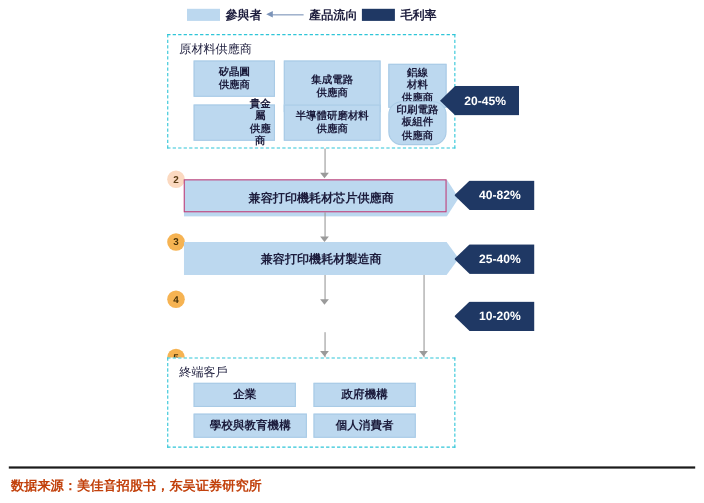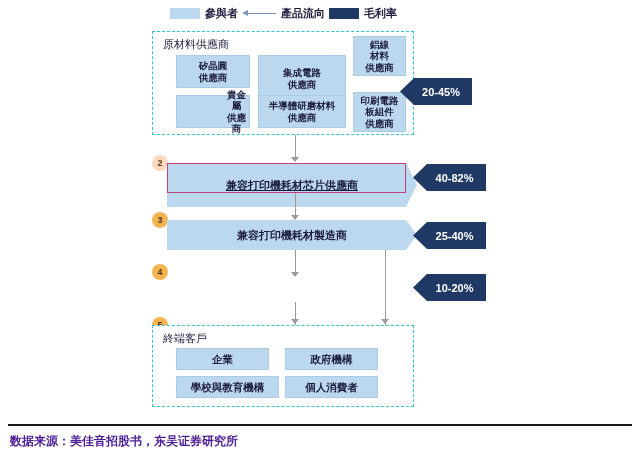--- a/index.html
+++ b/index.html
@@ -204,21 +204,21 @@
     width: 624px;
     height: 2px;
     background: #1a1a1a;
   }
   .footer-note {
     position: absolute;
     left: 10px;
     top: 433px;
     font-size: 12px;
     font-weight: bold;
-    color: #4c1d95;
+    color: #c2410c;
     font-family: "Liberation Serif", "DejaVu Serif", serif;
   }
 </style>
 </head>
 <body>
 
 <div class="legend">
   <div class="legend-item">
     <span class="swatch-light"></span>
     <span>參與者</span>
@@ -241,39 +241,39 @@
   <div class="badge plain" style="left:150px; top:28px;">1</div>
   <div class="group-box" id="group-raw">
     <div class="group-title">原材料供應商</div>
   </div>
   <div class="cell" style="left:176px; top:55px; width:74px; height:33px;">
     <span>矽晶圓<br>供應商</span>
   </div>
   <div class="cell" style="left:258px; top:55px; width:88px; height:47px;">
     <span>集成電路<br>供應商</span>
   </div>
-  <div class="cell" style="left:353px; top:36px; width:53px; height:40px;">
+  <div class="cell" style="left:353px; top:58px; width:53px; height:40px;">
     <span>鋁線<br>材料<br>供應商</span>
   </div>
   <div class="cell" style="left:176px; top:95px; width:74px; height:33px;padding-left:48px;">
     <span>貴金屬<br>供應商</span>
   </div>
   <div class="cell" style="left:258px; top:95px; width:88px; height:33px;">
     <span>半導體研磨材料<br>供應商</span>
   </div>
-  <div class="cell" style="left:353px; top:92px; width:53px; height:40px;">
+  <div class="cell" style="left:353px; top:92px; width:53px; height:40px;border-radius:12px;">
     <span>印刷電路<br>板組件<br>供應商</span>
   </div>
   <div class="margin-tag" style="left:400px; top:78px; width:72px;">20-45%</div>
 
   <div class="conn" style="left:295px; top:135px; height:23px;"></div>
   <div class="conn-head" style="left:291px; top:157px;"></div>
 
   <div class="badge peach" style="left:152px; top:155px;">2</div>
-  <div class="stage-bar chevron" style="left:167px; top:163px; width:250px; height:44px;text-decoration:underline;">
+  <div class="stage-bar chevron" style="left:167px; top:163px; width:250px; height:34px;">
     <span>兼容打印機耗材芯片供應商</span>
   </div>
   <div class="stage-outline" style="left:167px; top:163px; width:239px; height:30px;"></div>
   <div class="margin-tag" style="left:413px; top:164px; width:73px;">40-82%</div>
 
   <div class="conn" style="left:295px; top:193px; height:23px;"></div>
   <div class="conn-head" style="left:291px; top:215px;"></div>
 
   <div class="badge orange" style="left:152px; top:212px;">3</div>
   <div class="stage-bar chevron" style="left:167px; top:220px; width:250px; height:30px;">

